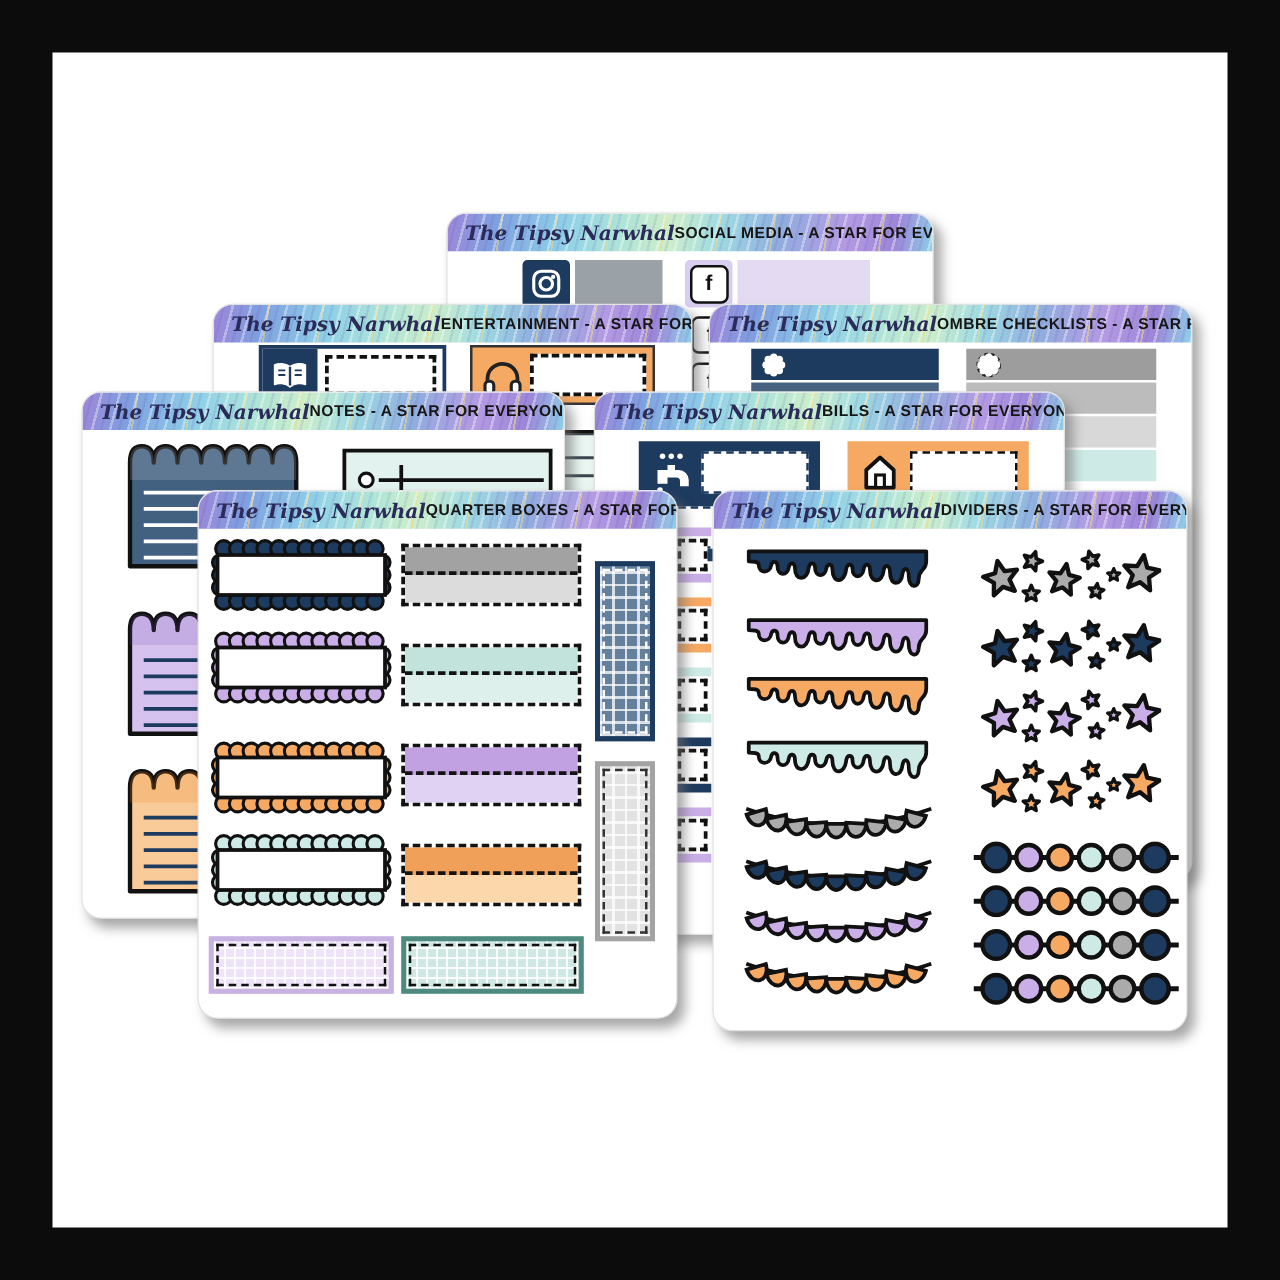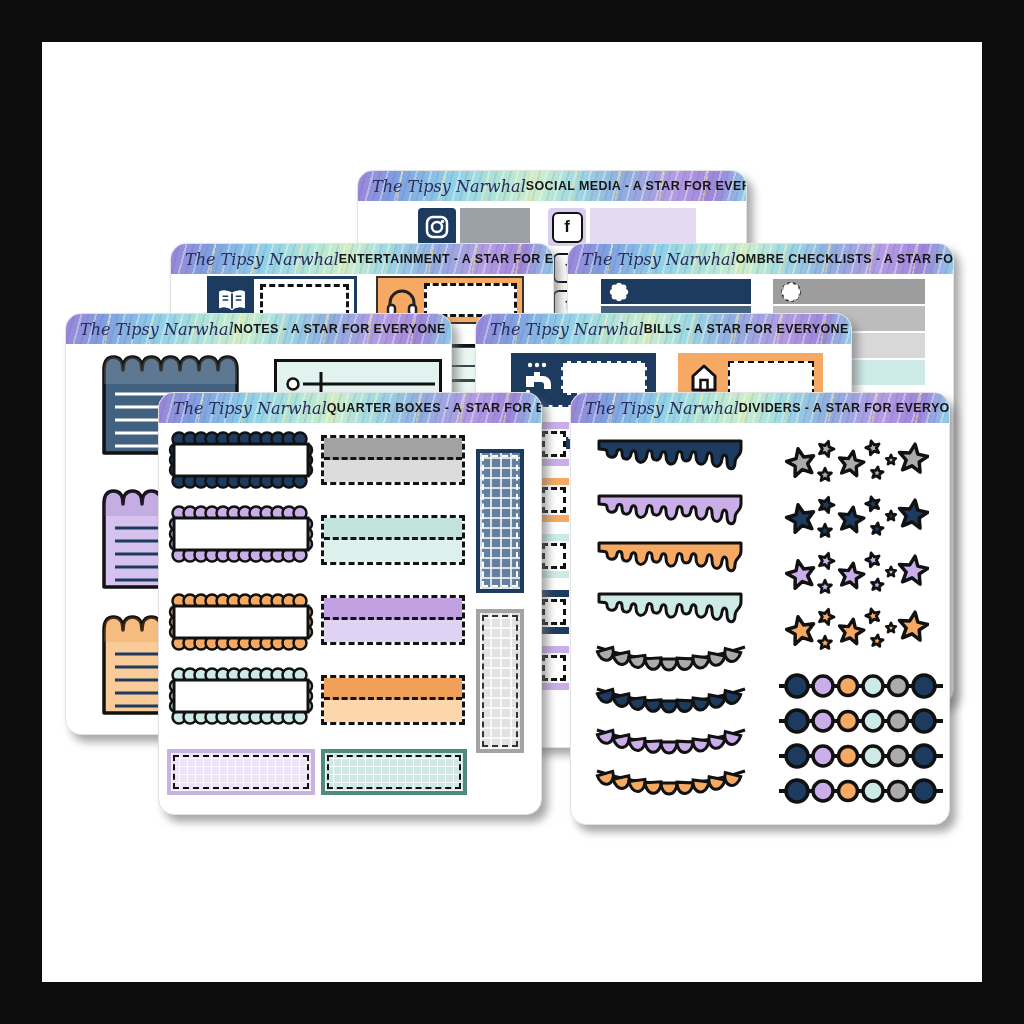--- a/index.html
+++ b/index.html
@@ -6,21 +6,21 @@
     font-family:"Liberation Sans",sans-serif;overflow:hidden;position:relative}
   .canvas{position:absolute;left:42px;top:42px;width:940px;height:940px;background:#fff}
   .sheet{position:absolute;background:#fff;border-radius:16px;border:1px solid #e2e2e2;
     box-shadow:6px 7px 9px rgba(110,110,110,.6);overflow:hidden}
   .hdr{position:absolute;left:0;top:0;right:0;height:30px;display:flex;align-items:center;
     justify-content:space-between;padding:0 18px 0 14px;box-sizing:border-box;
     background:linear-gradient(100deg,#9c86d8 0%,#7f9fdf 10%,#8fd0e8 24%,#aee4d8 36%,#cdeec9 46%,#9fdbe2 56%,#8faede 68%,#b49ae2 82%,#9c86d8 92%,#8fd0e8 100%)}
   .hdr::after{content:"";position:absolute;inset:0;pointer-events:none;
     background:repeating-linear-gradient(105deg,rgba(255,255,255,.35) 0 2px,rgba(255,255,255,0) 2px 7px,rgba(90,70,170,.12) 7px 9px,rgba(255,255,255,0) 9px 14px),
       repeating-linear-gradient(100deg,rgba(243,214,126,.55) 0 1.5px,rgba(243,214,126,0) 1.5px 43px)}
-  .brand{font-family:"DejaVu Serif",serif;font-style:italic;font-weight:400;font-size:16px;
+  .brand{font-family:"DejaVu Serif",serif;font-style:italic;font-weight:700;font-size:16px;
     color:#2b2b5a;white-space:nowrap;position:relative;z-index:1}
   .stitle{font-weight:bold;font-size:12.5px;letter-spacing:.4px;color:#161616;
     white-space:nowrap;position:relative;z-index:1}
   .abs{position:absolute}
   .icsq{position:absolute;display:flex;align-items:center;justify-content:center;border-radius:4px}
   .fbox{background:#fff;border:2.5px solid #111;border-radius:6px;display:flex;align-items:center;
     justify-content:center;font-weight:bold;font-size:17px;color:#111;font-family:"Liberation Sans",sans-serif}
   .bar{position:absolute}
   .dash2{position:absolute;border:3.5px dashed #131313;background:#fff;box-sizing:border-box}
   .dash2 .t{height:50%;border-bottom:3.5px dashed #131313;box-sizing:border-box}

